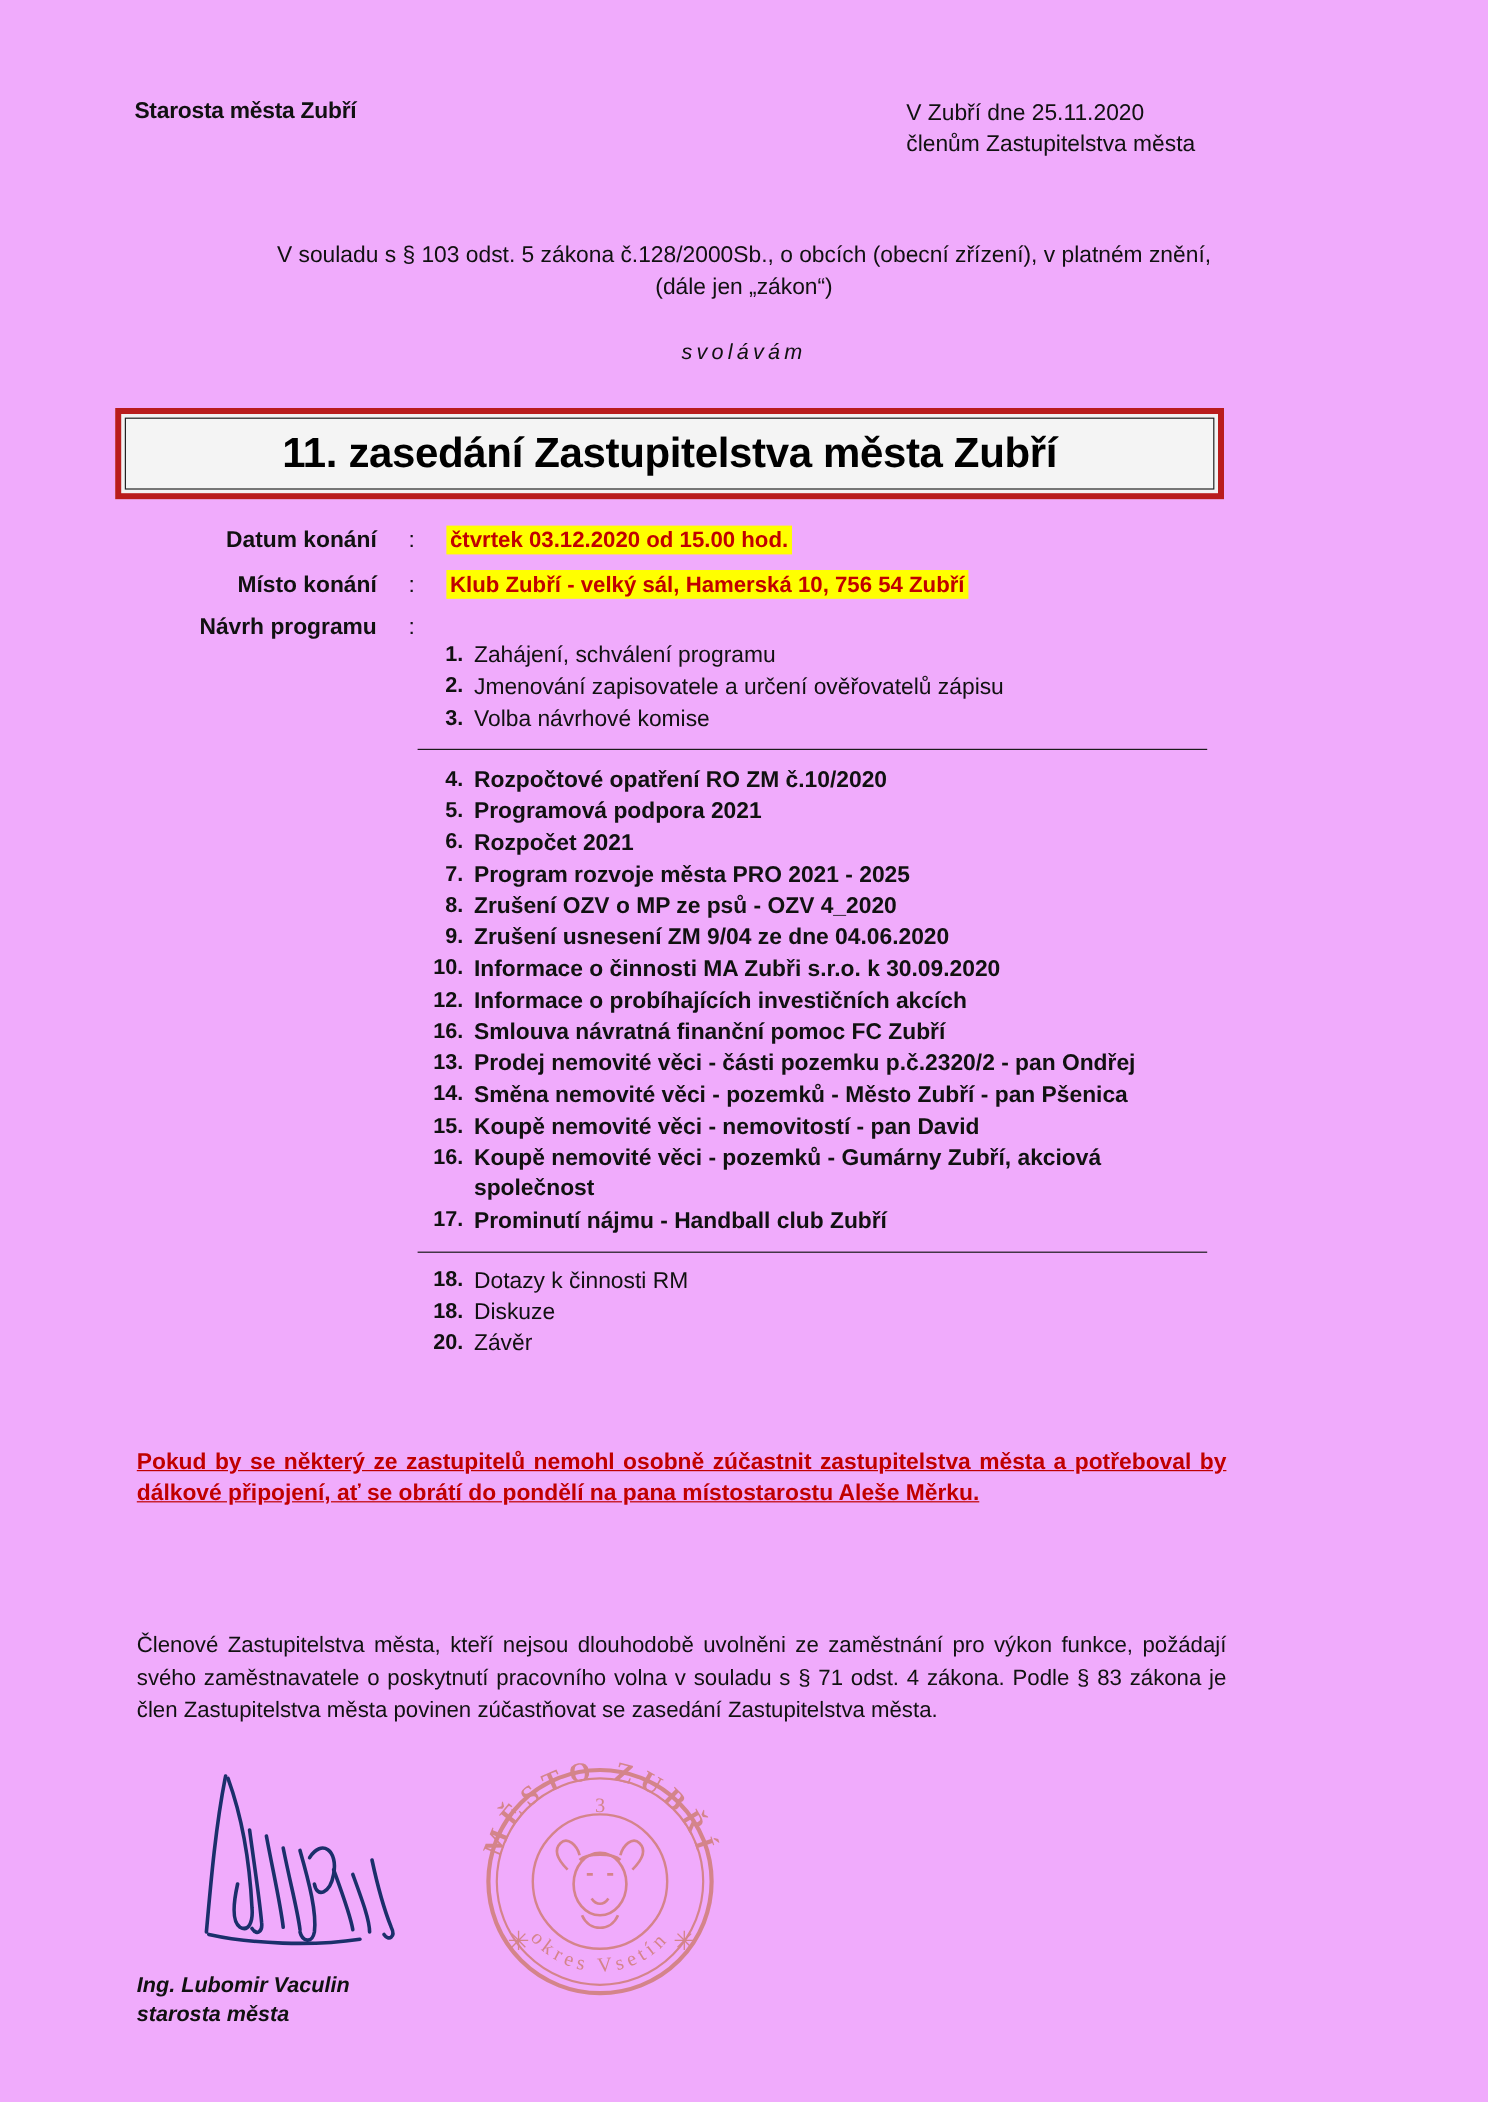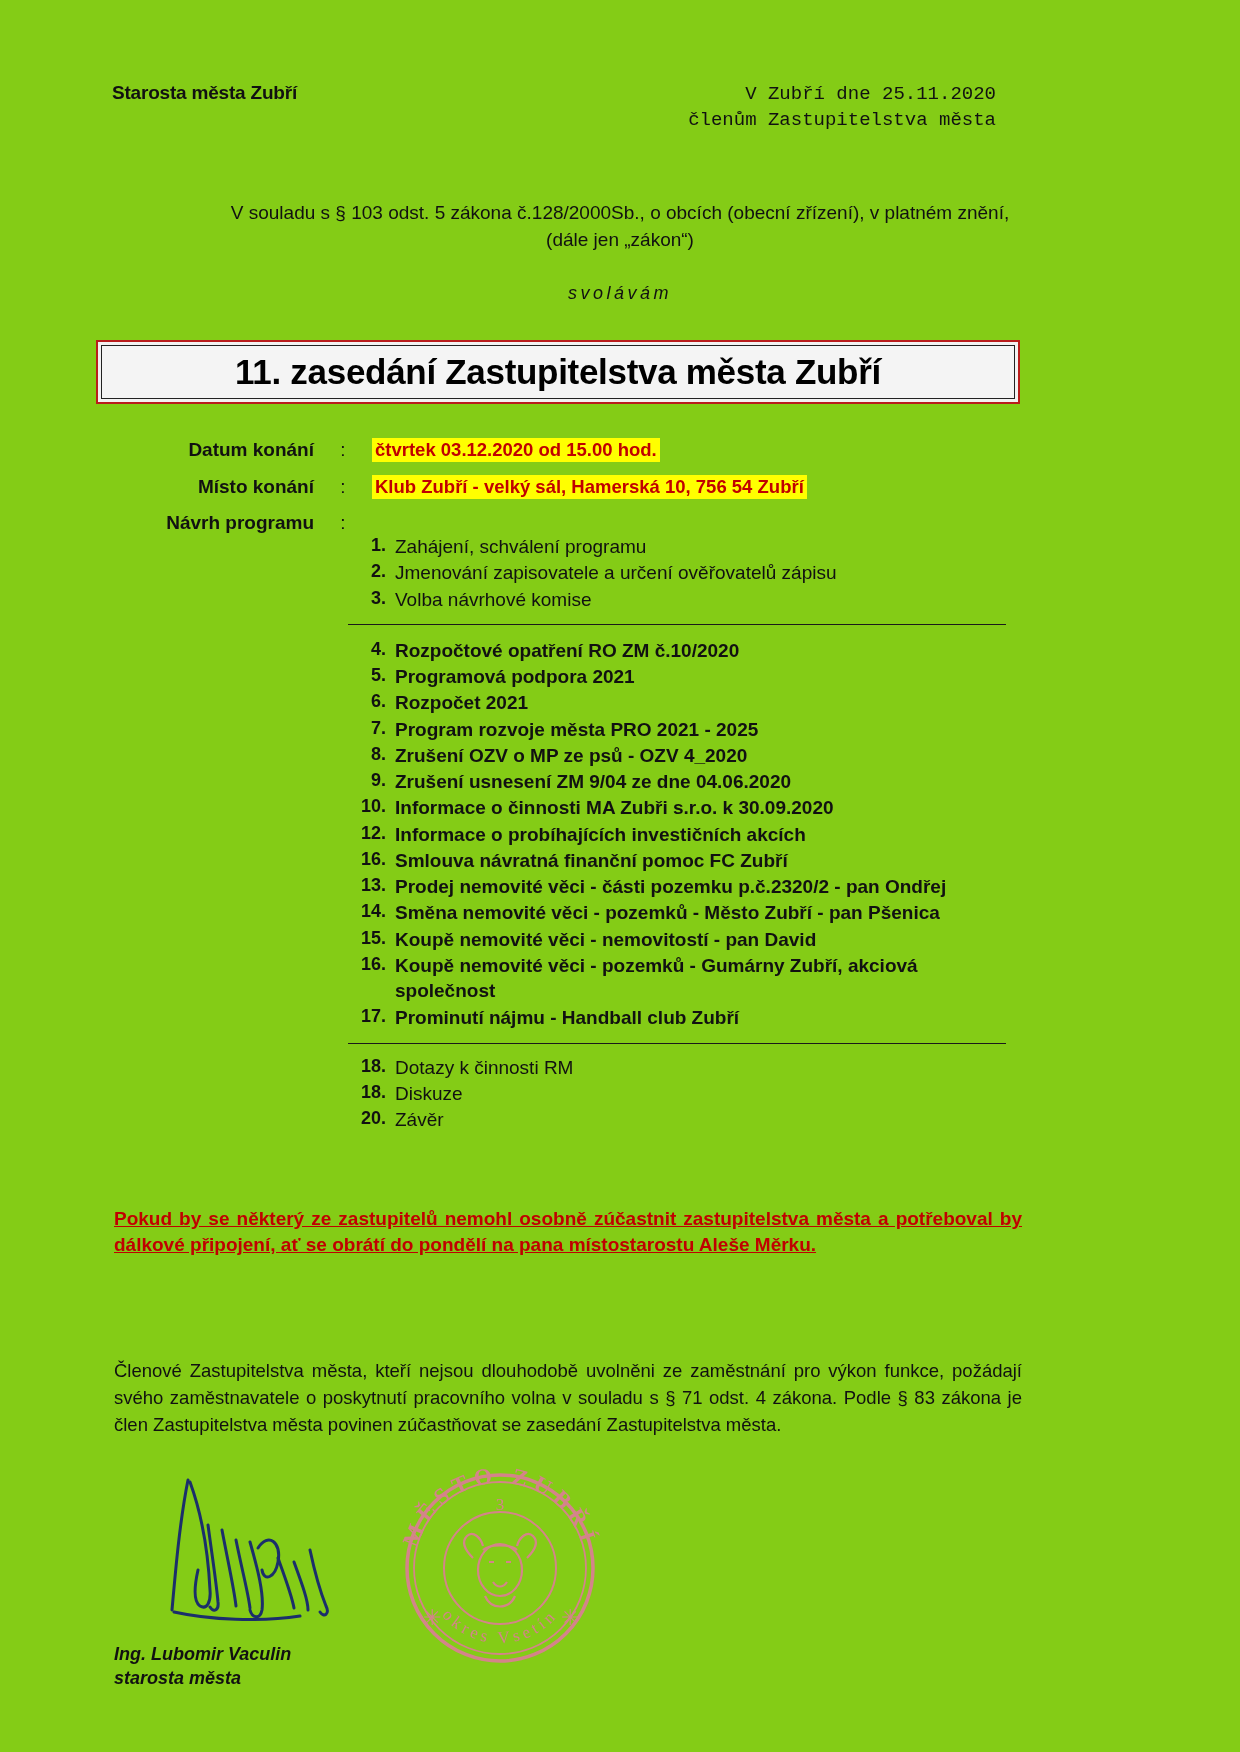--- a/index.html
+++ b/index.html
@@ -13,21 +13,21 @@
     position: relative;
     font-family: "Liberation Sans", sans-serif;
     color: #111111;
     overflow: hidden;
   }
   .page {
     position: absolute;
     left: 0; top: 0;
     width: 1240px;
     height: 1752px;
-    background: #84cc16;
+    background: #f0abfc;
   }
 
   
   .header {
     position: absolute;
     left: 112px;
     top: 82px;
     width: 960px;
     display: flex;
     justify-content: space-between;
@@ -35,23 +35,22 @@
   }
   .header-left {
     font-size: 19px;
     font-weight: bold;
     letter-spacing: -0.2px;
     white-space: nowrap;
   }
   .header-right {
     font-size: 19px;
     line-height: 1.35;
-    text-align: right;
+    text-align: left;
     margin-right: 76px;
-    font-family: Liberation Mono, monospace;
   }
   .header-right div { white-space: nowrap; }
 
   
   .intro {
     position: absolute;
     left: 120px;
     top: 200px;
     width: 1000px;
     text-align: center;
@@ -69,22 +68,22 @@
     font-weight: normal;
     letter-spacing: 3.5px;
   }
 
   
   .title-box {
     position: absolute;
     left: 96px;
     top: 340px;
     width: 924px;
-    height: 64px;
-    border: 2px solid #b91c1c;
+    height: 76px;
+    border: 5px solid #b91c1c;
     background: #f2f2f2;
     box-sizing: border-box;
     padding: 3px;
   }
   .title-box-inner {
     border: 1px solid #222;
     height: 100%;
     box-sizing: border-box;
     display: flex;
     align-items: center;

